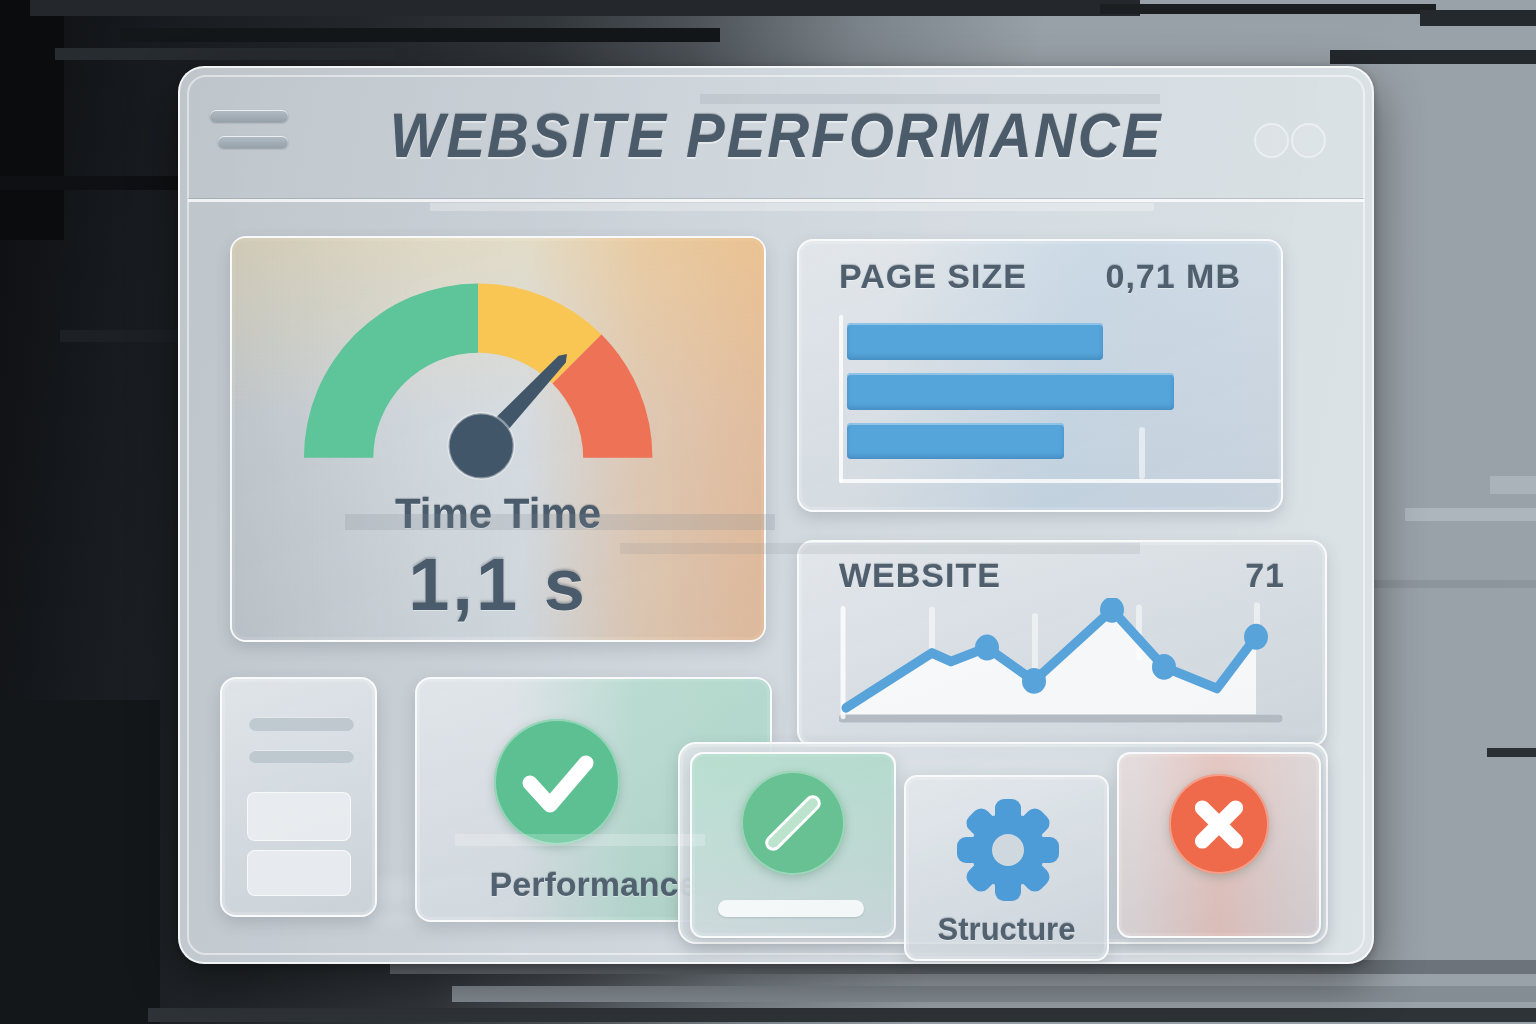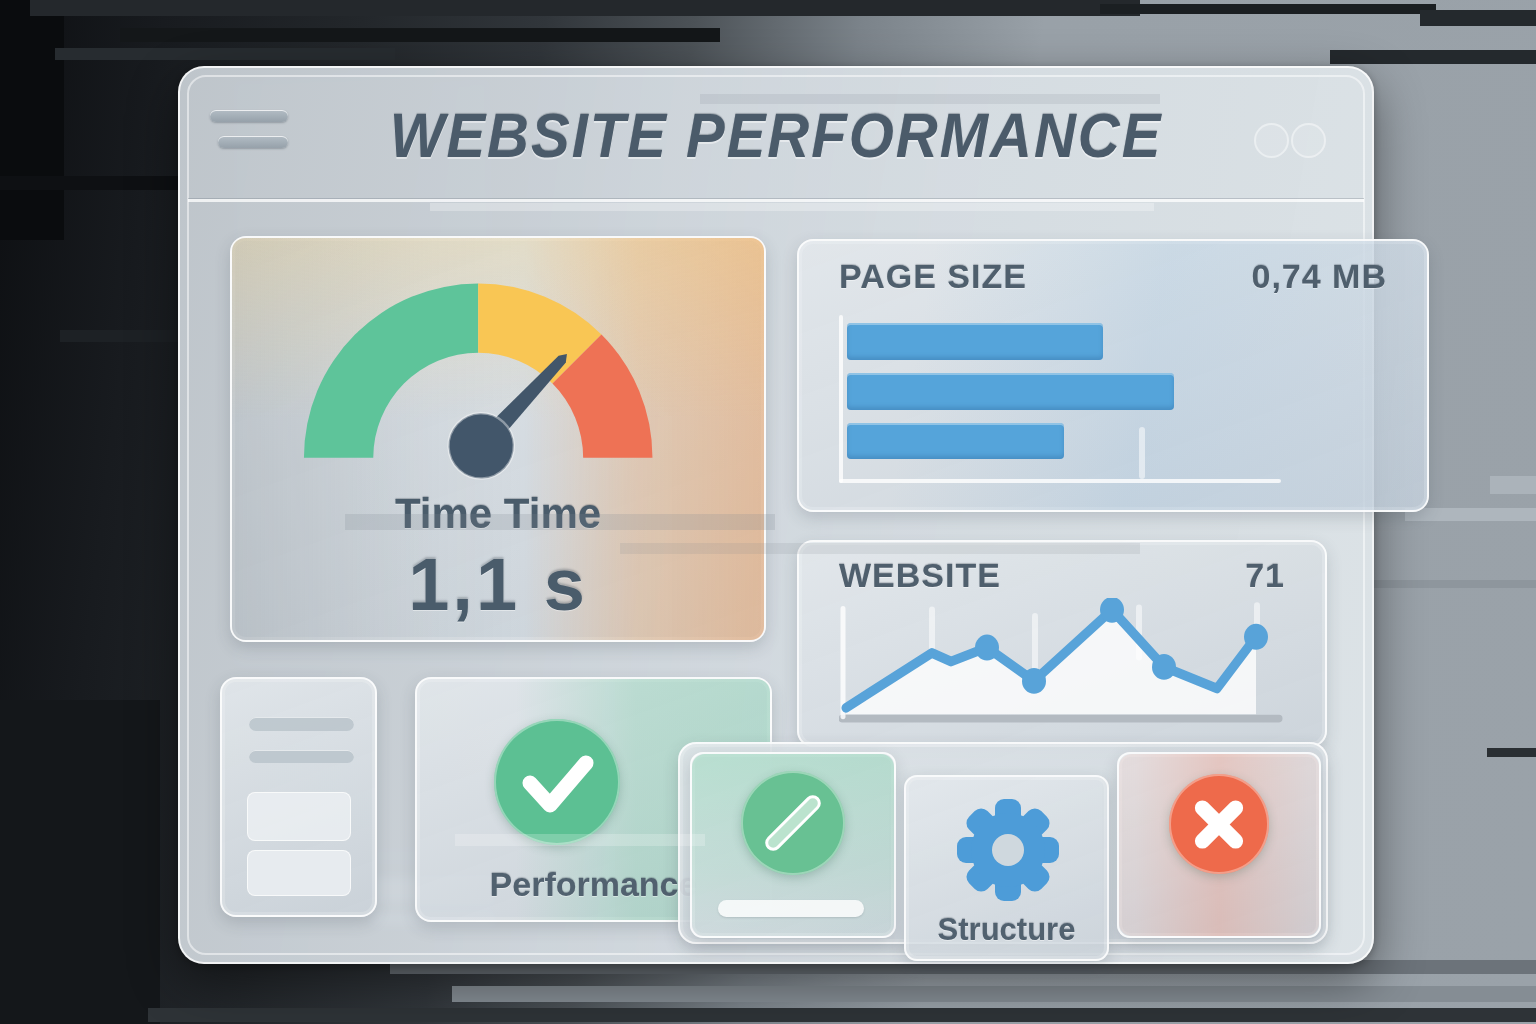--- a/index.html
+++ b/index.html
@@ -48,21 +48,21 @@
       linear-gradient(to right, rgba(100,110,118,0.22) 0%, rgba(100,110,118,0.04) 38%,
                       rgba(246,160,80,0) 55%, rgba(246,158,78,0.30) 76%, rgba(245,148,68,0.42) 100%); }
   .gauge-svg { position:absolute; inset:0; width:100%; height:100%; }
   .gauge-label { position:absolute; left:0; right:0; top:252px; text-align:center;
            font-size:42px; font-weight:bold; color:#4a5c6b;
            text-shadow:0 1px 0 rgba(255,255,255,0.4), 0 -1px 1px rgba(50,60,72,0.3); }
   .gauge-value { position:absolute; left:0; right:0; top:304px; text-align:center;
            font-size:74px; font-weight:600; letter-spacing:3px; color:#4a5c6b;
            text-shadow:0 1px 0 rgba(255,255,255,0.4), 0 -2px 2px rgba(50,60,72,0.28); }
   
-  .pagesize-panel { left:617px; top:171px; width:632px; height:273px; }
+  .pagesize-panel { left:617px; top:171px; width:486px; height:273px; }
   .pagesize-panel .wash { background:linear-gradient(100deg, rgba(110,170,220,0) 20%,
                       rgba(110,170,220,0.16) 55%, rgba(140,180,225,0.10) 100%); }
   .pagesize-panel .panel-head { top:16px; font-size:34px; }
   .hchart { position:absolute; left:40px; top:74px; width:450px; height:174px; }
   .axis-y { position:absolute; left:0; top:0; bottom:6px; width:4px; border-radius:2px;
             background:rgba(255,255,255,0.80); }
   .axis-x { position:absolute; left:0; right:8px; bottom:6px; height:4px; border-radius:2px;
             background:rgba(255,255,255,0.80); }
   .pbar { position:absolute; left:8px; right:0; height:37px; }
   .pbar-fill { height:100%; border-radius:4px;
@@ -174,21 +174,21 @@
         </g>
       </svg>
       <div class="gauge-label">Time Time</div>
       <div class="gauge-value">1,1 s</div>
     </section>
 
     <section class="panel pagesize-panel">
       <div class="wash"></div>
       <div class="panel-head">
         <span>PAGE SIZE</span>
-        <span>0,74 MB</span>
+        <span>0,71 MB</span>
       </div>
       <div class="hchart">
         <div class="axis-y"></div>
         <div class="axis-x"></div>
         <div class="vtick" style="left:300px;top:112px;height:52px;"></div>
         <div class="pbar" style="top:8px">
             <div class="pbar-fill" style="background: rgb(85, 164, 218); width: 58%;"></div>
           </div>
         <div class="pbar" style="top:58px">
             <div class="pbar-fill" style="background: rgb(85, 164, 218); width: 74%;"></div>

